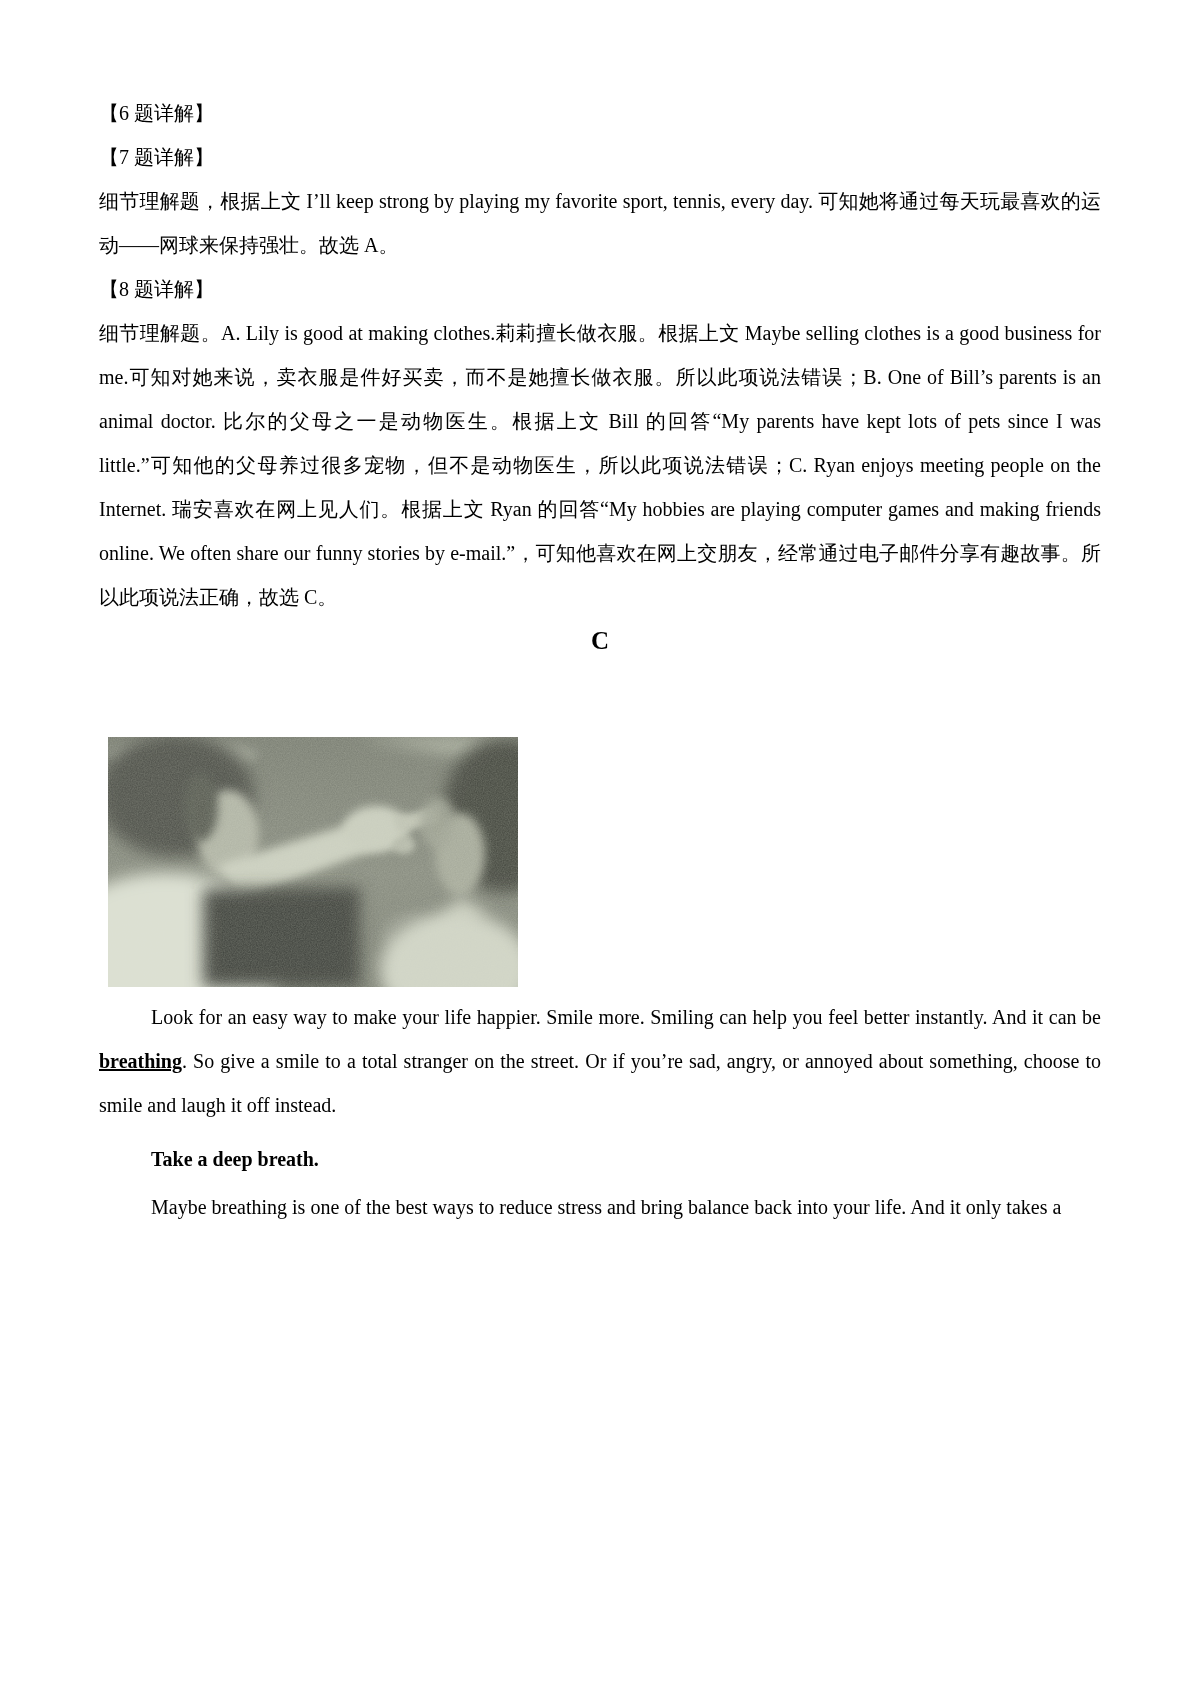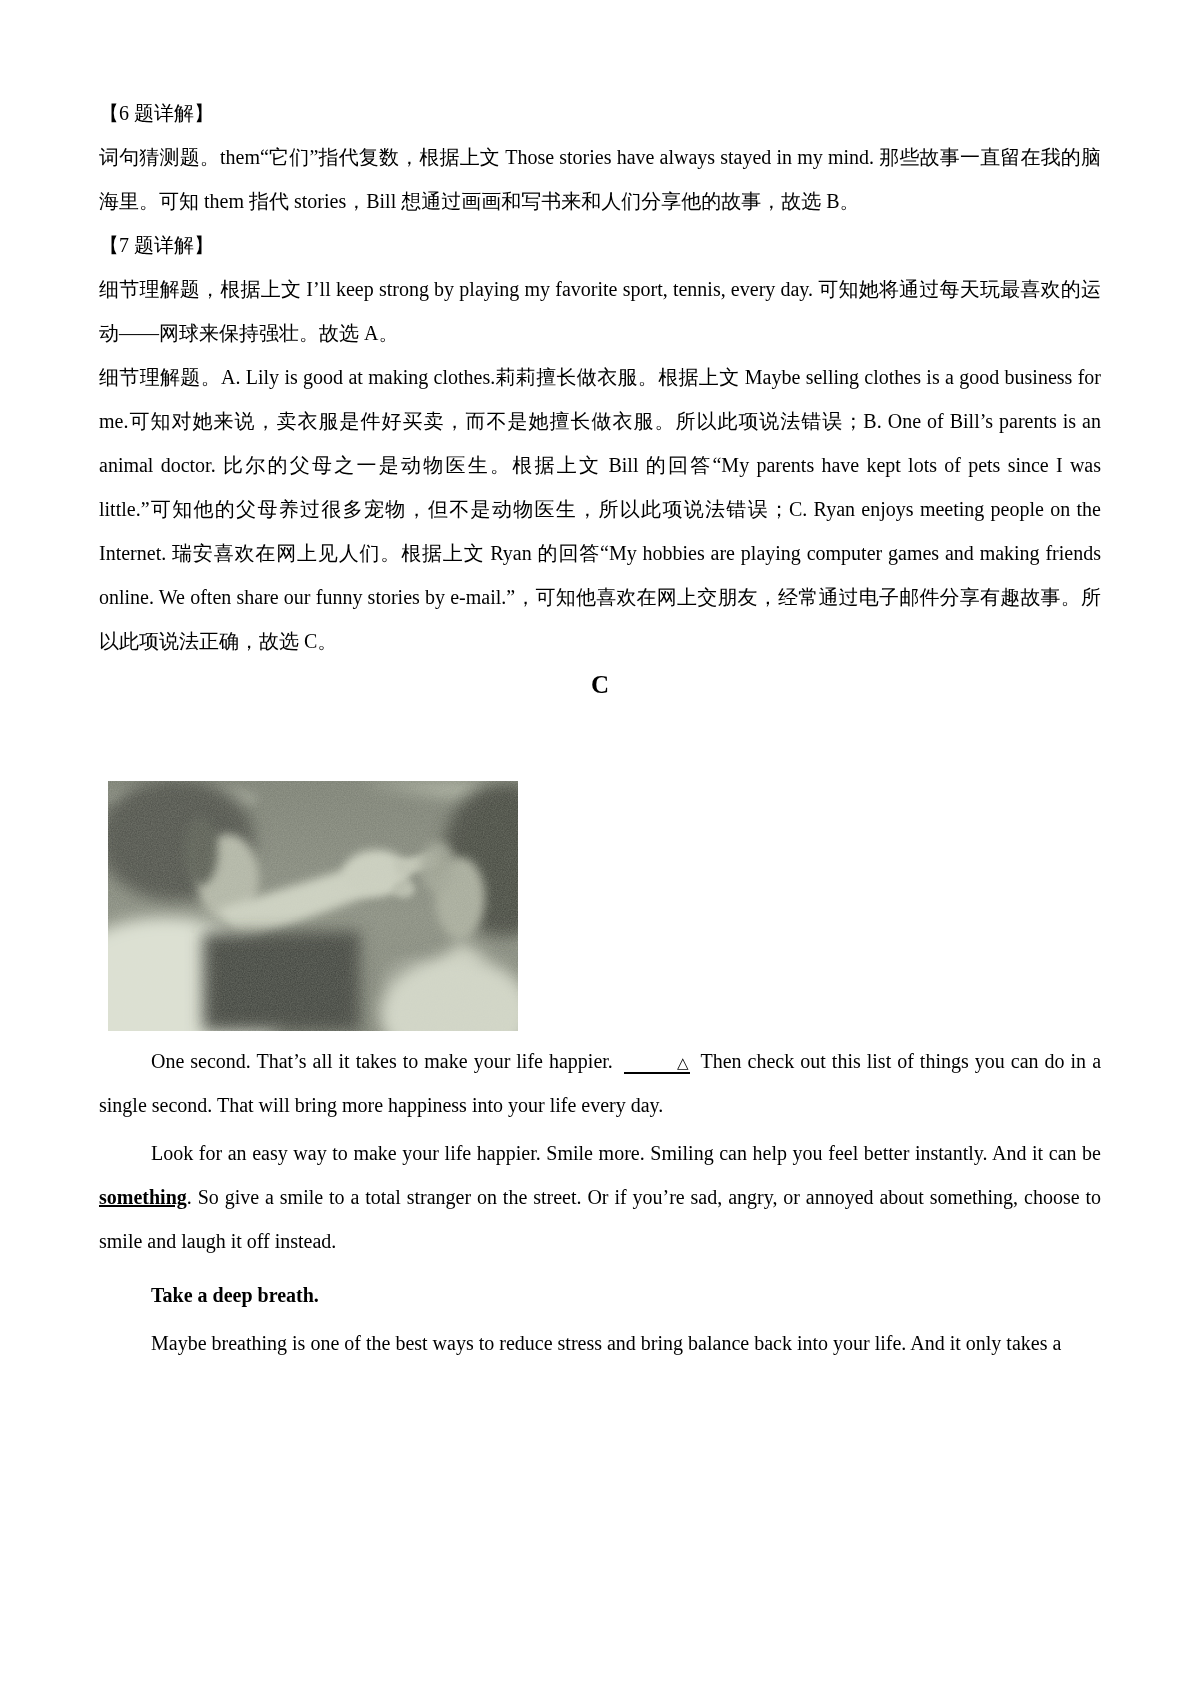--- a/index.html
+++ b/index.html
@@ -50,25 +50,25 @@
   .kw { font-weight: bold; text-decoration: underline; }
 </style>
 </head>
 <body>
 
 <div class="page">
   <div class="content">
 
     <section>
       <p class="exp-heading">【6 题详解】</p>
-      <p class="exp-body">词句猜测题。them“它们”指代复数，根据上文 Those stories have always stayed in my mind. 那些故事一直留在我的脑海里。可知 them 指代 stories，Bill 想通过画画和写书来和人们分享他的故事，故选 B。</p>
 
       <p class="exp-heading">【7 题详解】</p>
       <p class="exp-body">细节理解题，根据上文 I’ll keep strong by playing my favorite sport, tennis, every day. 可知她将通过每天玩最喜欢的运动——网球来保持强壮。故选 A。</p>
 
+      <p class="exp-heading">【8 题详解】</p>
       <p class="exp-body">细节理解题。A. Lily is good at making clothes.莉莉擅长做衣服。根据上文 Maybe selling clothes is a good business for me.可知对她来说，卖衣服是件好买卖，而不是她擅长做衣服。所以此项说法错误；B. One of Bill’s parents is an animal doctor. 比尔的父母之一是动物医生。根据上文 Bill 的回答“My parents have kept lots of pets since I was little.”可知他的父母养过很多宠物，但不是动物医生，所以此项说法错误；C. Ryan enjoys meeting people on the Internet. 瑞安喜欢在网上见人们。根据上文 Ryan 的回答“My hobbies are playing computer games and making friends online. We often share our funny stories by e-mail.”，可知他喜欢在网上交朋友，经常通过电子邮件分享有趣故事。所以此项说法正确，故选 C。</p>
     </section>
 
     <p class="section-label">C</p>
 
     <div class="photo">
       <svg viewBox="0 0 410 250" xmlns="http://www.w3.org/2000/svg">
         <defs>
           <filter id="soft8" x="-30%" y="-30%" width="160%" height="160%">
               <feGaussianBlur stdDeviation="8"></feGaussianBlur>
@@ -106,26 +106,23 @@
         <ellipse cx="330" cy="86" rx="18" ry="26" fill="#9fa394" opacity="0.85" filter="url(#soft5)"></ellipse>
         <ellipse cx="300" cy="196" rx="26" ry="21" fill="#8e9286" filter="url(#soft5)"></ellipse>
         <path d="M282,250 L352,158 L378,178 L316,250 Z" fill="#c4c8b9" filter="url(#soft8)"></path>
         <ellipse cx="348" cy="232" rx="76" ry="56" fill="#d0d4c6" filter="url(#soft8)"></ellipse>
         <rect x="0" y="0" width="410" height="250" filter="url(#grain)"></rect>
       </svg>
     </div>
 
     <section>
 
-      <p class="indent"><span>One second. That’s all it takes to make your life happier.</span>
-        <span class="blank"><span>△</span></span>
-        <span>Then check out this list of things you can do in a single second. That will bring more happiness into your life every day.</span></p>
 
 
-      <p class="indent para-gap"><span>Look for an easy way to make your life happier. Smile more. Smiling can help you feel better instantly. And it can be </span><span class="kw">something</span><span>. So give a smile to a total stranger on the street. Or if you’re sad, angry, or annoyed about something, choose to smile and laugh it off instead.</span></p>
+      <p class="indent para-gap"><span>Look for an easy way to make your life happier. Smile more. Smiling can help you feel better instantly. And it can be </span><span class="kw">breathing</span><span>. So give a smile to a total stranger on the street. Or if you’re sad, angry, or annoyed about something, choose to smile and laugh it off instead.</span></p>
 
       <p class="indent bold-head subhead">Take a deep breath.</p>
 
       <p class="indent para-gap">Maybe breathing is one of the best ways to reduce stress and bring balance back into your life. And it only takes a</p>
     </section>
 
   </div>
 </div>
 
 </body></html>

